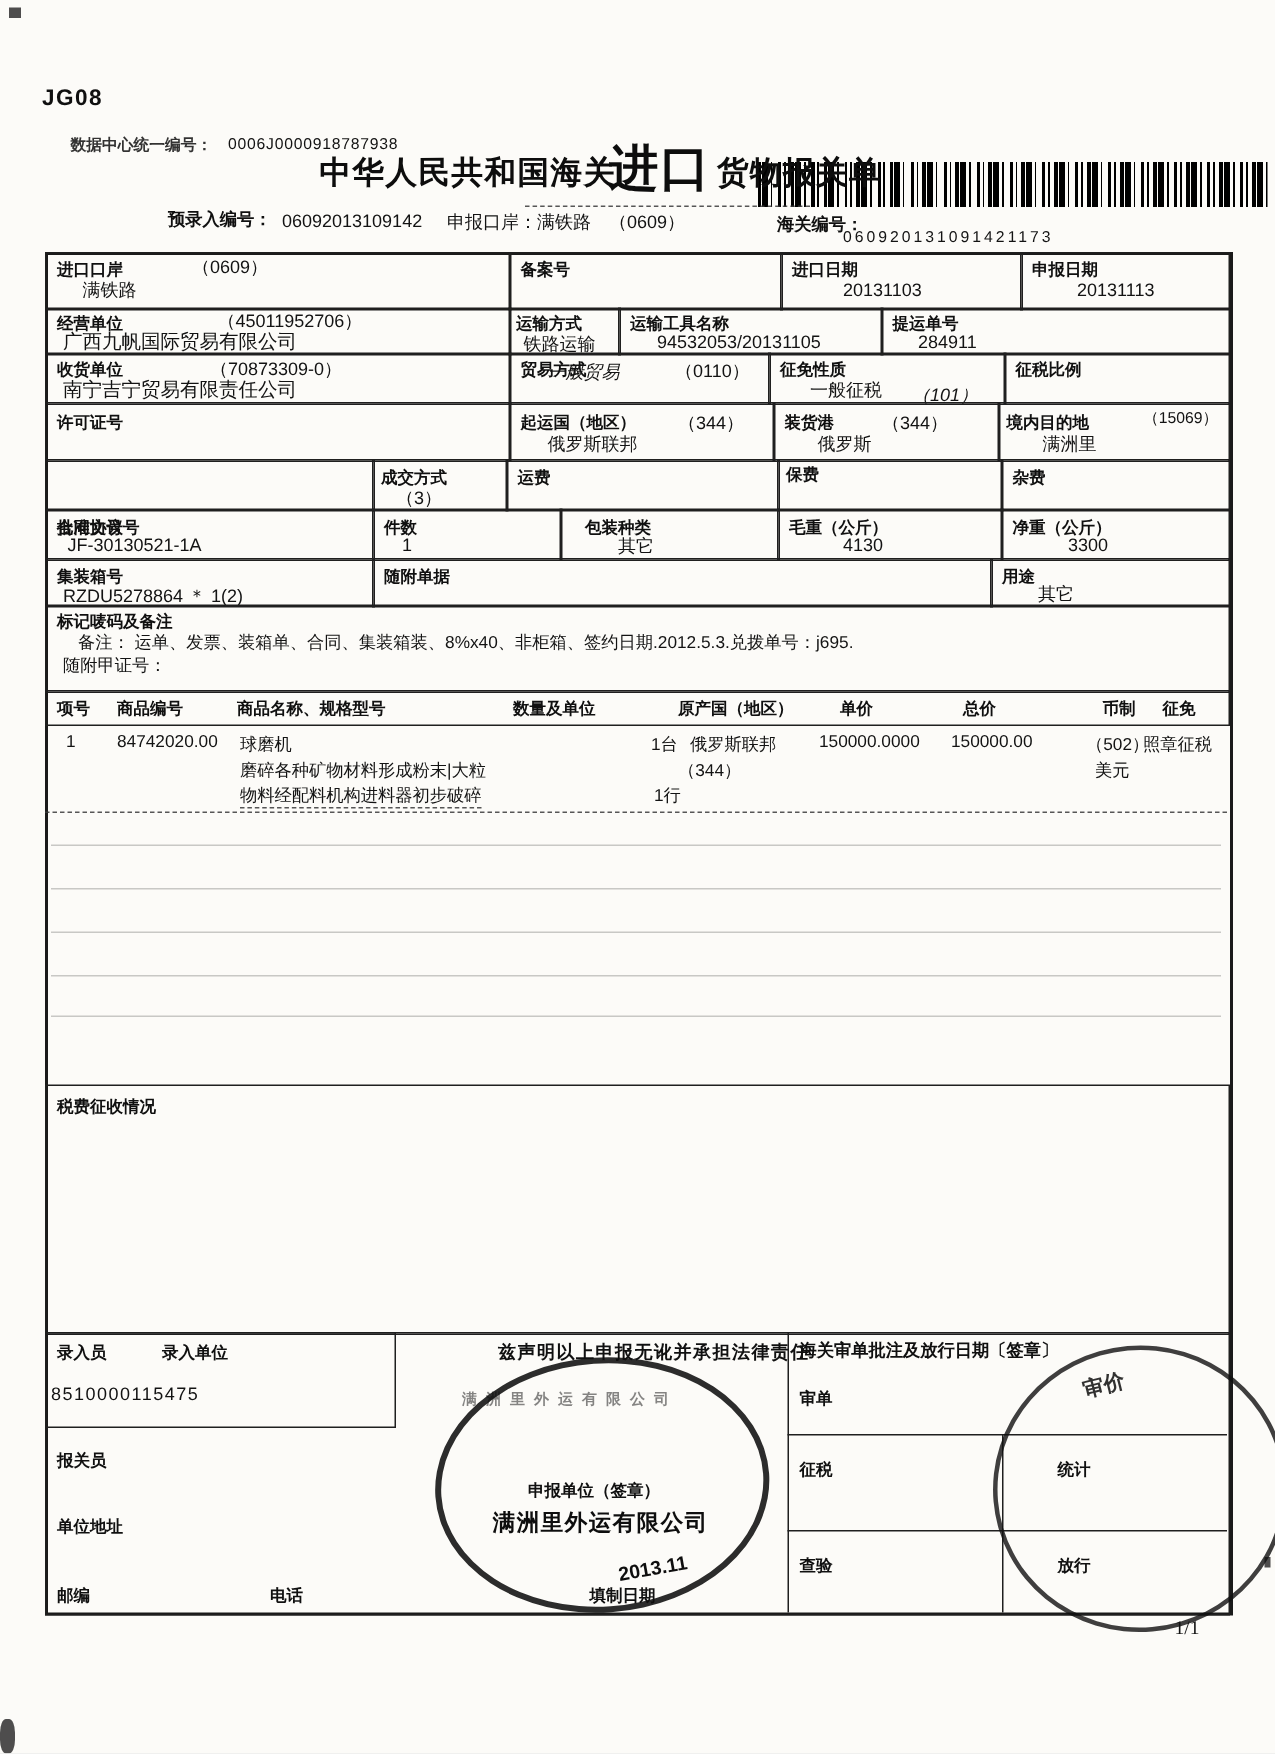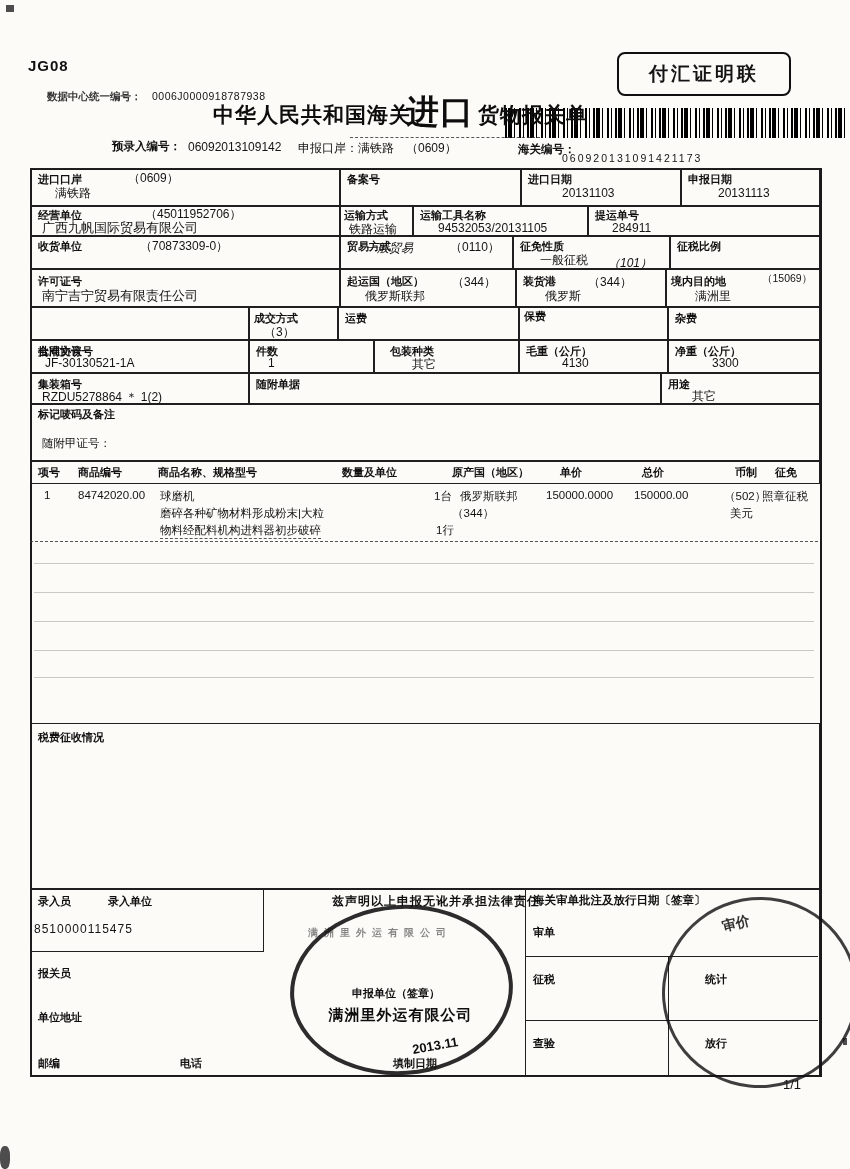--- a/index.html
+++ b/index.html
@@ -25,23 +25,20 @@
 </head>
 <body>
 
 <div class="page">
 
   <div class="artifact" style="left:6px;top:5px;width:8px;height:7px;"></div>
   <div class="artifact" style="left:0;top:1146px;width:10px;height:23px;border-radius:40%;"></div>
   <div class="artifact" style="left:843px;top:1038px;width:4px;height:7px;"></div>
 
   <div class="lbl" style="left:28px;top:57px;font-size:15px;letter-spacing:1px;">JG08</div>
-  <div class="copybox" style="left:617px;top:52px;width:170px;height:40px;">
-    <span>付汇证明联</span>
-  </div>
   <div class="lbl sm" style="left:47px;top:90px;opacity:.85;">数据中心统一编号：</div>
   <div class="val sm" style="left:152px;top:90px;letter-spacing:.5px;">0006J0000918787938</div>
 
   <div class="title-part" style="left:213px;top:101px;font-size:21px;">中华人民共和国海关</div>
   <div class="barcode" style="left:505px;top:108px;width:340px;height:30px;"></div>
   <div class="title-part" style="left:406px;top:90px;font-size:33px;">进口</div>
   <div class="title-part" style="left:478px;top:101px;font-size:21px;">货物报关单</div>
   <div class="dotted" style="left:350px;top:137px;width:190px;"></div>
 
   <div class="lbl" style="left:112px;top:139px;font-size:11.5px;">预录入编号：</div>
@@ -78,21 +75,21 @@
   <div class="val" style="left:438px;top:221px;">94532053/20131105</div>
   <div class="lbl" style="left:595px;top:208px;">提运单号</div>
   <div class="val" style="left:612px;top:221px;">284911</div>
 
   <div class="cell" style="left:30px;top:235px;width:309px;height:33px;"></div>
   <div class="cell" style="left:339px;top:235px;width:173px;height:33px;"></div>
   <div class="cell" style="left:512px;top:235px;width:157px;height:33px;"></div>
   <div class="cell" style="left:669px;top:235px;width:149px;height:33px;"></div>
   <div class="lbl" style="left:38px;top:239px;">收货单位</div>
   <div class="val" style="left:140px;top:238px;">（70873309-0）</div>
-  <div class="val" style="left:42px;top:251px;font-size:13px;margin-top:36px;">南宁吉宁贸易有限责任公司</div>
+  <div class="val" style="left:42px;top:251px;font-size:13px;">南宁吉宁贸易有限责任公司</div>
   <div class="lbl" style="left:347px;top:239px;">贸易方式</div>
   <div class="val" style="left:450px;top:239px;">（0110）</div>
   <div class="val" style="left:365px;top:240px;font-style:italic;">一般贸易</div>
   <div class="lbl" style="left:520px;top:239px;">征免性质</div>
   <div class="val" style="left:608px;top:255px;font-style:italic;">（101）</div>
   <div class="val" style="left:540px;top:252px;">一般征税</div>
   <div class="lbl" style="left:677px;top:239px;">征税比例</div>
 
   <div class="cell" style="left:30px;top:268px;width:309px;height:38px;"></div>
   <div class="cell" style="left:339px;top:268px;width:176px;height:38px;"></div>
@@ -141,20 +138,21 @@
   <div class="cell" style="left:248px;top:372px;width:412px;height:31px;"></div>
   <div class="cell" style="left:660px;top:372px;width:158px;height:31px;"></div>
   <div class="lbl" style="left:38px;top:377px;">集装箱号</div>
   <div class="val" style="left:42px;top:389px;text-align:center;">RZDU5278864 ＊ 1(2)</div>
   <div class="lbl" style="left:256px;top:377px;">随附单据</div>
   <div class="lbl" style="left:668px;top:377px;">用途</div>
   <div class="val" style="left:692px;top:388px;">其它</div>
 
   <div class="cell" style="left:30px;top:403px;width:788px;height:57px;"></div>
   <div class="lbl" style="left:38px;top:407px;">标记唛码及备注</div>
+  <div class="val" style="left:52px;top:421px;font-size:11.5px;">备注：  运单、发票、装箱单、合同、集装箱装、8%x40、非柜箱、签约日期.2012.5.3.兑拨单号：j695.</div>
   <div class="val" style="left:42px;top:436px;font-size:11.5px;">随附甲证号：</div>
 
   <div class="cell" style="left:30px;top:460px;width:788px;height:22px;"></div>
   <div class="lbl" style="left:38px;top:465px;">项号</div>
   <div class="lbl" style="left:78px;top:465px;text-align:center;">商品编号</div>
   <div class="lbl" style="left:158px;top:465px;">商品名称、规格型号</div>
   <div class="lbl" style="left:342px;top:465px;">数量及单位</div>
   <div class="lbl" style="left:452px;top:465px;">原产国（地区）</div>
   <div class="lbl" style="left:560px;top:465px;">单价</div>
   <div class="lbl" style="left:642px;top:465px;">总价</div>
@@ -213,15 +211,15 @@
   <div class="lbl" style="left:533px;top:972px;">征税</div>
   <div class="lbl" style="left:705px;top:972px;">统计</div>
   <div class="vline" style="left:668px;top:956px;height:119px;"></div>
   <div class="hline" style="left:525px;top:1020px;width:293px;"></div>
   <div class="lbl" style="left:533px;top:1036px;">查验</div>
   <div class="lbl" style="left:705px;top:1036px;">放行</div>
 
   <div class="stamp-round" style="left:662px;top:897px;width:190px;height:185px;"></div>
   <div class="stamp-txt" style="left:722px;top:915px;font-size:14px;transform:rotate(-14deg);opacity:.85;">审价</div>
 
-  <div class="val" style="left:783px;top:1077px;font-size:13px;">1/1</div>
+  <div class="val" style="left:783px;top:1077px;font-size:13px;font-family:Liberation Serif, serif;">1/1</div>
 
 </div>
 
 </body></html>

